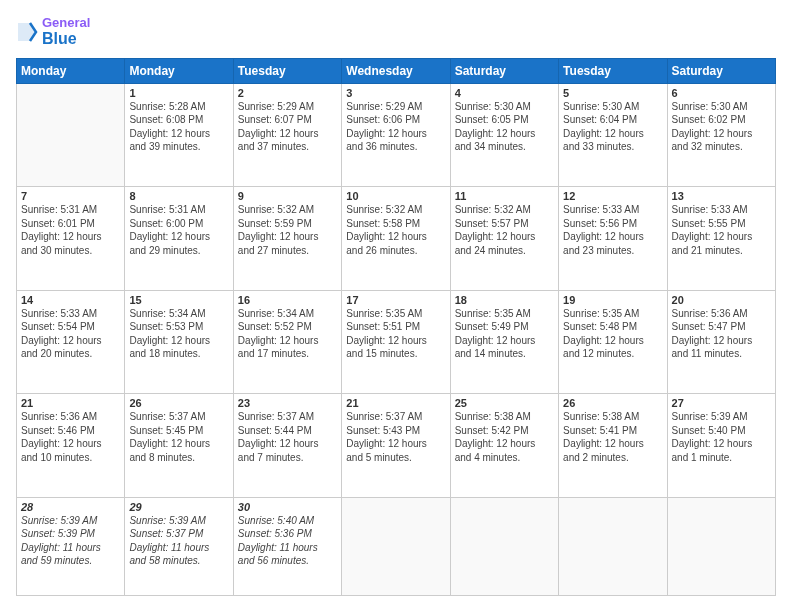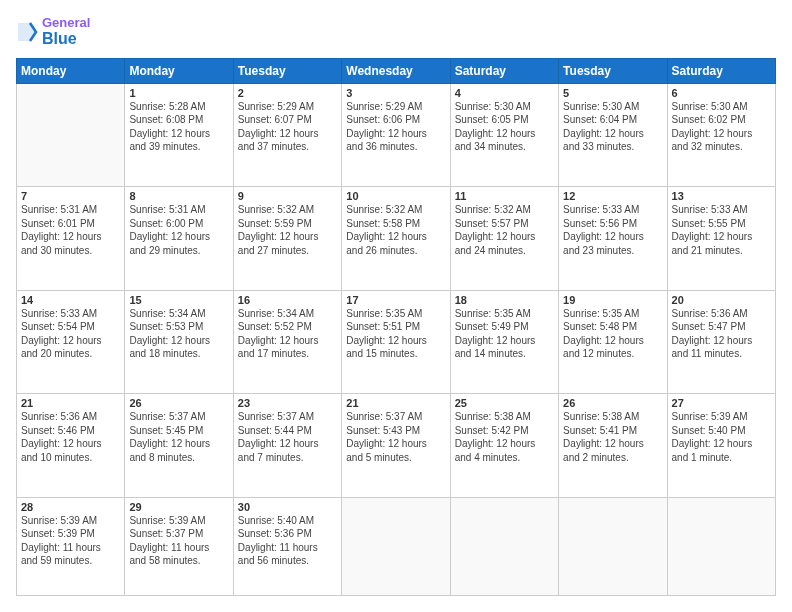--- a/index.html
+++ b/index.html
@@ -80,20 +80,21 @@
     }
     table {
       width: 100%;
       border-collapse: collapse;
     }
     tr.week-row td {
       height: 78px;
     }
     tr.last-row td {
       height: 68px;
+      font-style: italic;
     }
   </style>
 </head>
 <body>
 
 <div class="page">
   <div class="header">
     <div class="logo">
   <div style="display:flex;align-items:center;">
     <svg width="22" height="22" viewBox="0 0 22 22" style="margin-right:4px;">

